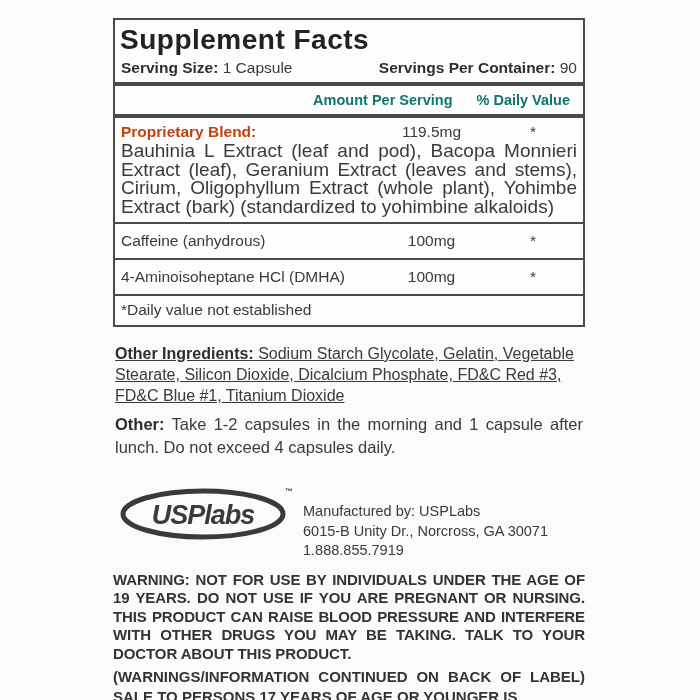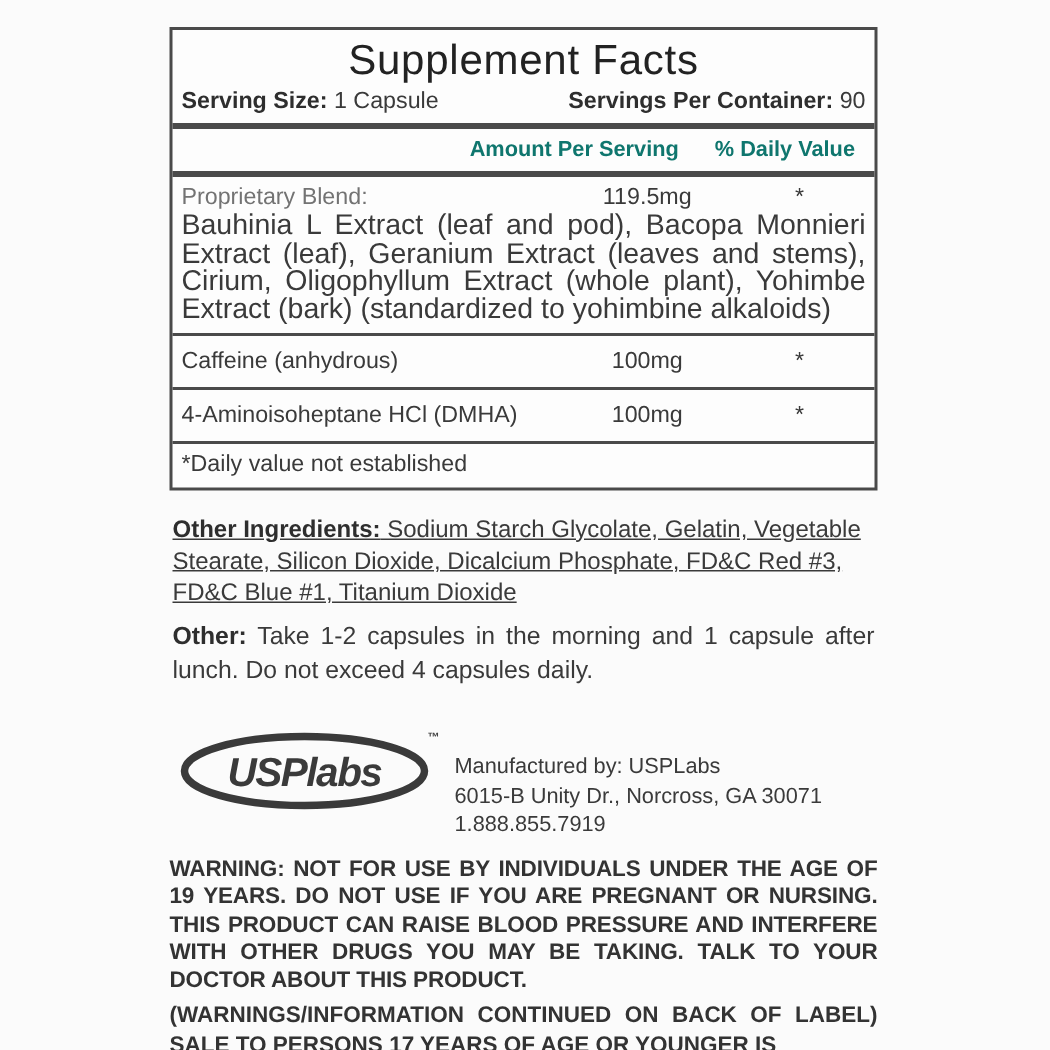--- a/index.html
+++ b/index.html
@@ -16,23 +16,22 @@
     width: 472px;
   }
 
   
   .facts-table {
     border: 2px solid var(--line, #4a4a4a);
     background: #fdfdfd;
     padding: 0 5px;
   }
   .sf-title {
-    text-align: center;
     font-size: 28px;
-    font-weight: 400;
+    font-weight: 700;
     letter-spacing: 0.5px;
     color: #222;
     padding-top: 3px;
     line-height: 34px;
     white-space: nowrap;
   }
   .serving-row {
     display: flex;
     justify-content: space-between;
     font-size: 15.5px;
@@ -60,21 +59,21 @@
     font-weight: bold;
     color: #0f766e;
     padding: 6px 8px 6px 1px;
     white-space: nowrap;
   }
   .nutr-line {
     display: flex;
     align-items: center;
   }
   .nutr-name { flex: 1; font-size: 15.5px; }
-  .nutr-name.bold { font-weight: normal; color: #737373; }
+  .nutr-name.bold { font-weight: bold; color: #c2410c; }
   .nutr-amt { width: 115px; text-align: center; font-size: 15.5px; }
   .nutr-dv  { width: 88px;  text-align: center; font-size: 15.5px; }
   .blend-section { padding: 5px 1px 6px 1px; }
   .blend-desc {
     font-size: 19px;
     line-height: 18.5px;
     text-align: justify;
     padding-top: 1px;
   }
   .ing-row { padding: 8px 1px; }

